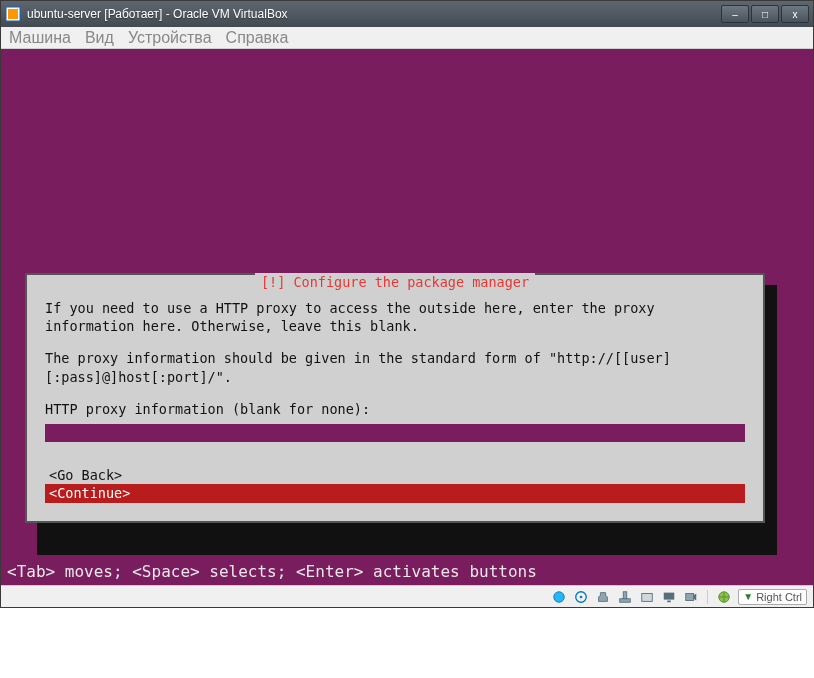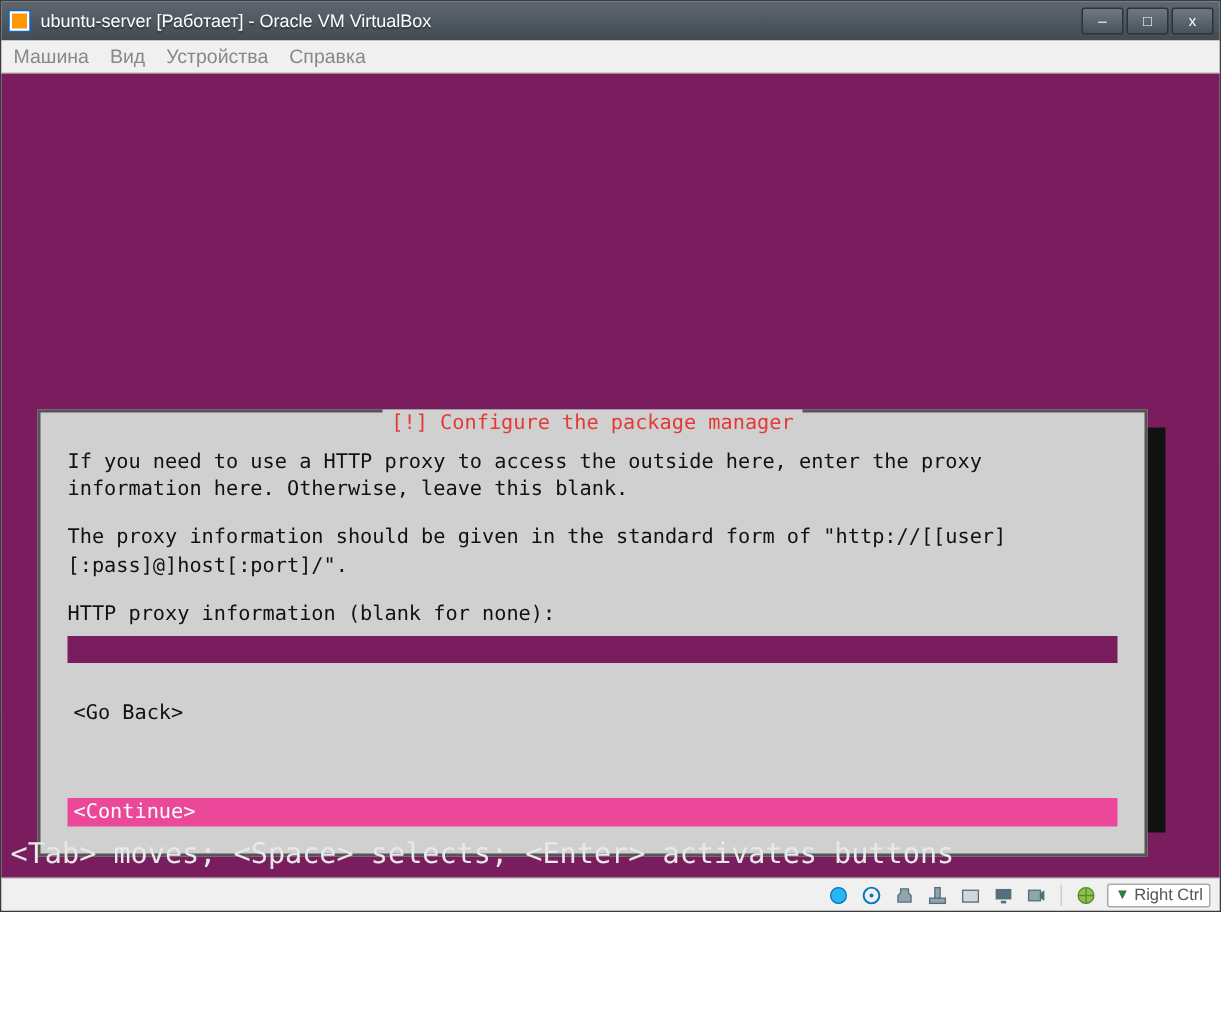--- a/index.html
+++ b/index.html
@@ -6,39 +6,39 @@
   html, body { width: 814px; height: 678px; overflow: hidden; font-family: "Segoe UI", Tahoma, sans-serif; }
   
   .win-frame { width: 814px; height: 608px; background: linear-gradient(#e9ecef, #d4d8db); border: 1px solid #3a3a3a; display: flex; flex-direction: column; }
   
   .titlebar { height: 26px; background: linear-gradient(#5e6770, #424a52); display: flex; align-items: center; color: #fff; font-size: 12px; padding: 0 4px; }
   .titlebar .app-icon { width: 16px; height: 16px; margin-right: 6px; display: inline-block; }
   .titlebar .title-text { flex: 1; text-shadow: 0 1px 1px rgba(0,0,0,.4); }
   .win-controls { display: flex; gap: 2px; }
   .win-btn { width: 28px; height: 18px; background: linear-gradient(#6d7881,#4a535b); border: 1px solid #2d3338; border-radius: 2px; color: #fff; font-size: 10px; display: flex; align-items: center; justify-content: center; cursor: pointer; }
   
-  .menubar { height: 22px; background: #f0f0f0; border-bottom: 1px solid #d0d0d0; display: flex; align-items: center; padding: 0 8px; gap: 14px; font-size: 13px; color: #888; }
+  .menubar { height: 22px; background: #f0f0f0; border-bottom: 1px solid #d0d0d0; display: flex; align-items: center; padding: 0 8px; gap: 14px; font-size: 16px; color: #888; }
   .menubar span { cursor: default; }
   
   .vm-screen { flex: 1; background: #7a1d5e; position: relative; font-family: "DejaVu Sans Mono","Liberation Mono","Courier New",monospace; font-size: 13.5px; color: #e8e8e8; line-height: 1.35; }
   
   .dialog-shadow { position: absolute; left: 36px; top: 236px; width: 740px; height: 270px; background: #111; }
   .dialog { position: absolute; left: 24px; top: 224px; width: 740px; background: #d0d0d0; border: 2px solid #555; color: #111; padding: 0; }
   .dialog-head { height: 14px; position: relative; }
   .dialog-title-wrap { position: absolute; top: -2px; left: 0; right: 0; text-align: center; }
   .dialog-title-line { display: inline-block; background: #d0d0d0; padding: 0 6px; color: #e53935; font-weight: 500; text-align: right; }
   .dialog-body { padding: 10px 18px 18px 18px; }
   .dialog-body p { margin: 0; white-space: pre-wrap; }
   .spacer { height: 14px; }
   .input-row { height: 18px; background: #7a1d5e; margin-top: 6px; }
   .btn-row { display: flex; justify-content: space-between; margin-top: 24px; flex-direction: column; }
   .tui-btn { padding: 0 4px; }
-  .tui-btn.sel { background: #ec4899; color: #fff; margin-top: 48px; }
+  .tui-btn.sel { background: #b91c1c; color: #fff; }
   
-  .hint-bar { position: absolute; left: 6px; bottom: 2px; color: #e8e8e8; font-size: 19px; }
+  .hint-bar { position: absolute; left: 6px; bottom: 2px; color: #e8e8e8; font-size: 16px; }
   
   .statusbar { height: 22px; background: #f0f0f0; border-top: 1px solid #c8c8c8; display: flex; align-items: center; justify-content: flex-end; padding: 0 6px; gap: 6px; font-size: 11px; color: #555; }
   .sb-icon { width: 16px; height: 16px; display: flex; align-items: center; justify-content: center; }
   .sb-sep { width: 1px; height: 14px; background: #ccc; margin: 0 2px; }
   .hostkey { border: 1px solid #aaa; border-radius: 2px; padding: 0 4px; background: #fff; display: flex; align-items: center; gap: 3px; height: 16px; }
   .arrow-down { color: #2e7d32; font-size: 10px; }
 </style>
 </head>
 <body>
 

